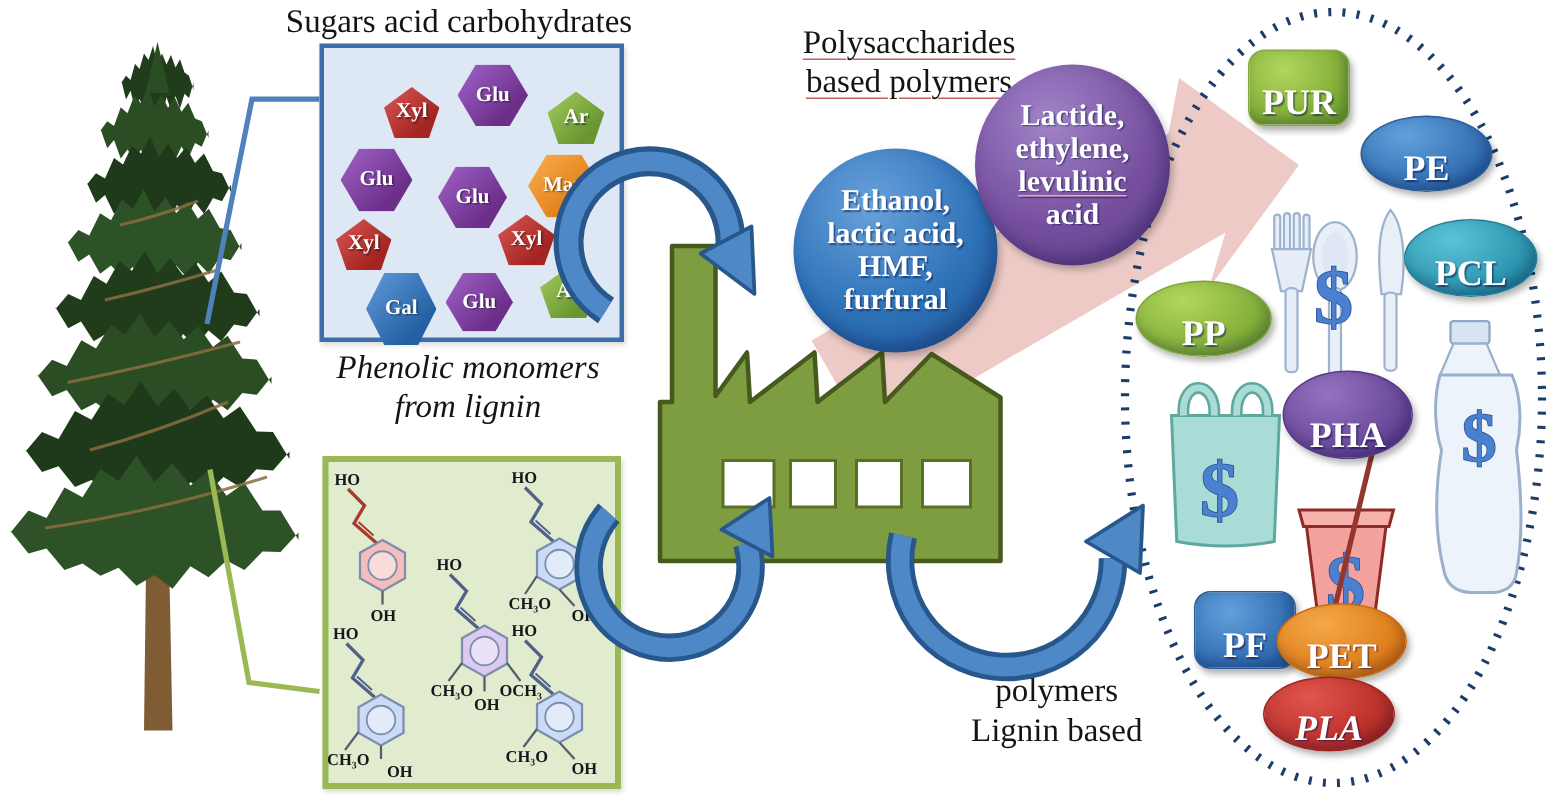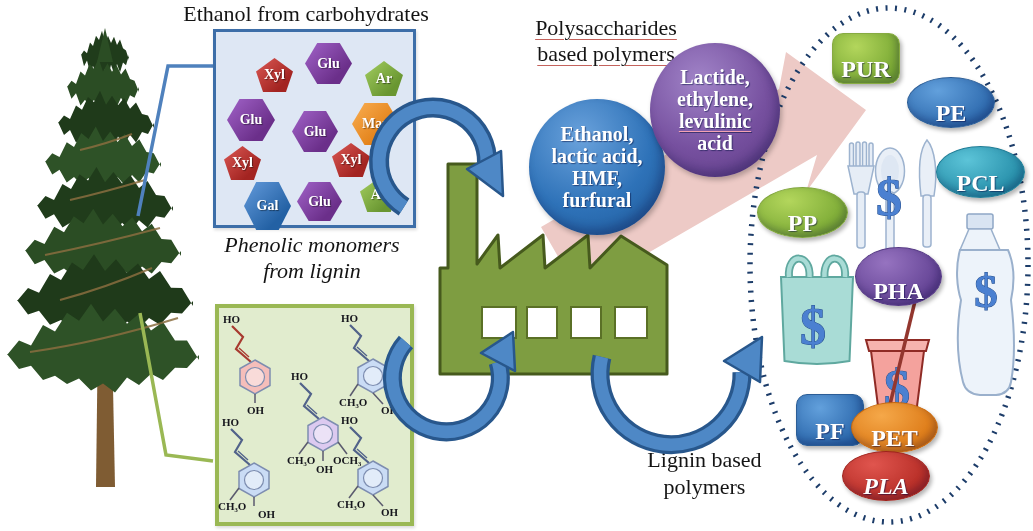--- a/index.html
+++ b/index.html
@@ -118,21 +118,21 @@
     <text class="dollar-text" x="986" y="307" font-size="47" text-anchor="middle">$</text>
 
     <g>
       <polygon points="871,351 924,351 914,430 881,430" fill="#f4a29d" stroke="#8f2b25" stroke-width="2"></polygon>
       <polygon points="866,340 929,340 926,351 869,351" fill="#f6b3ae" stroke="#8f2b25" stroke-width="2"></polygon>
     </g>
     <text class="dollar-text" x="897" y="406" font-size="52" text-anchor="middle">$</text>
     <line x1="886" y1="421" x2="916" y2="297" stroke="#93362e" stroke-width="3.5"></line>
   </svg>
 
-  <div class="ttl t-sugars">Ethanol from carbohydrates</div>
+  <div class="ttl t-sugars">Sugars acid carbohydrates</div>
 
   <div class="box sugar-box" id="sugarBox">
       <div class="sugar-shape pent" style="left: 40px; top: 26px; width: 37px; height: 34px; background: linear-gradient(135deg, rgb(212, 82, 78) 10%, rgb(163, 36, 33) 75%);">
         <span>Xyl</span>
       </div>
       <div class="sugar-shape hex" style="left: 89px; top: 11px; width: 47px; height: 41px; background: linear-gradient(135deg, rgb(154, 92, 192) 10%, rgb(107, 47, 138) 75%);">
         <span>Glu</span>
       </div>
       <div class="sugar-shape pent" style="left: 149px; top: 29px; width: 38px; height: 35px; background: linear-gradient(135deg, rgb(156, 199, 90) 10%, rgb(105, 150, 49) 75%);">
         <span>Ar</span>
@@ -239,22 +239,22 @@
   </div>
 
   <div class="circle circle-purple">
     <div>Lactide,</div>
     <div>ethylene,</div>
     <div><span class="sq-light">levulinic</span></div>
     <div>acid</div>
   </div>
 
   <div class="ttl t-lignin">
+    <div>polymers</div>
     <div>Lignin based</div>
-    <div>polymers</div>
   </div>
 
   <div id="badges">
       <div class="badge" style="left: 832px; top: 33px; width: 66px; height: 49px; background: radial-gradient(at 35% 26%, rgb(179, 214, 92) 0%, rgb(116, 164, 48) 80%); border: 1.5px solid rgb(135, 171, 66); border-radius: 11px;">
         <span>PUR</span>
       </div>
       <div class="badge" style="left: 907px; top: 77px; width: 86px; height: 49px; background: radial-gradient(at 35% 26%, rgb(98, 160, 220) 0%, rgb(39, 99, 168) 80%); border: 1.5px solid rgb(43, 93, 150); border-radius: 50%;">
         <span>PE</span>
       </div>
       <div class="badge" style="left: 936px; top: 146px; width: 87px; height: 50px; background: radial-gradient(at 35% 26%, rgb(92, 196, 216) 0%, rgb(31, 135, 163) 80%); border: 1.5px solid rgb(31, 125, 150); border-radius: 50%;">

